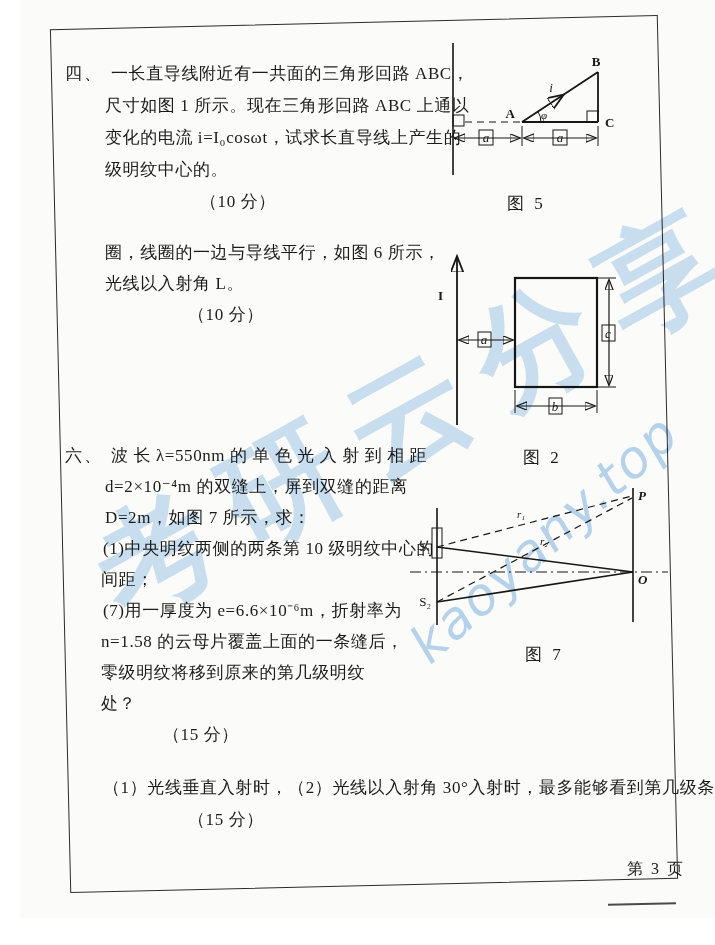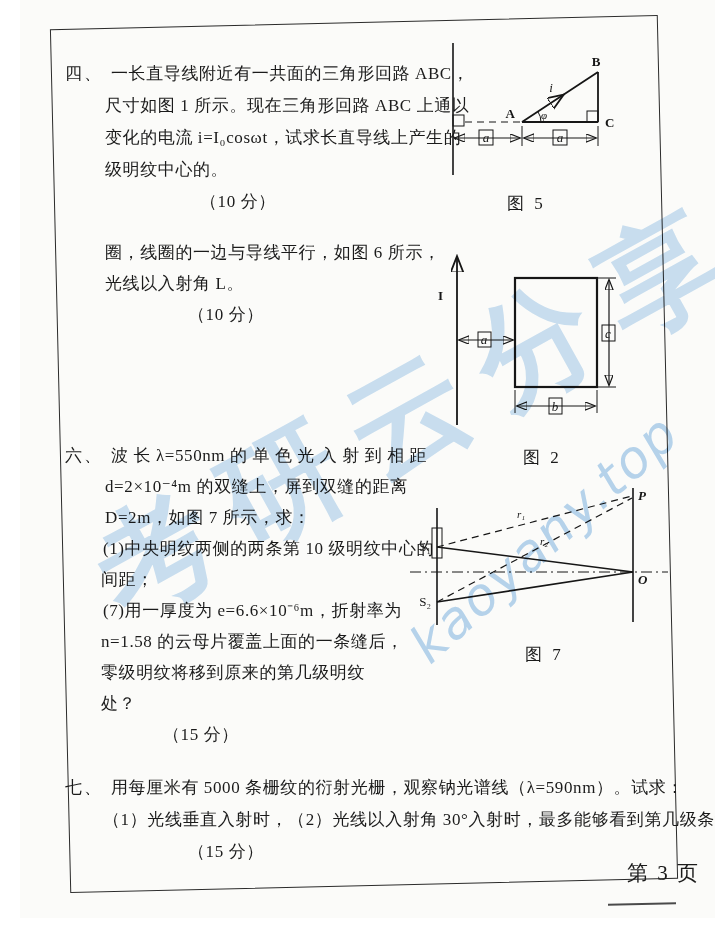--- a/index.html
+++ b/index.html
@@ -25,21 +25,21 @@
   .indItem{padding-left:38px;font-family:Liberation Serif, serif;}
   .ind2{padding-left:36px;}
   .s4{padding-left:135px;}
   .s5{padding-left:123px;}
   .s6{padding-left:98px;}
   .s7{padding-left:123px;}
   .figcap{position:absolute;font-size:17px;letter-spacing:3px;white-space:nowrap;}
   .cap5{left:487px;top:192px;}
   .cap6{left:503px;top:446px;}
   .cap7{left:505px;top:643px;}
-  .pagenum{position:absolute;left:607px;top:859px;font-size:21px;letter-spacing:2px;}
+  .pagenum{position:absolute;left:607px;top:859px;font-size:16px;letter-spacing:2px;}
   .figsvg{position:absolute;}
   .f5{left:415px;top:38px;}
   .f6{left:408px;top:243px;}
   .f7{left:385px;top:483px;}
   svg line,svg polyline,svg path,svg rect{stroke:#161616;fill:none;}
   svg text{fill:#161616;stroke:none;font-family:"Liberation Serif","DejaVu Serif",serif;font-size:13px;}
   svg text.vhead{font-weight:bold;font-size:13px;}
   svg text.ital{font-style:italic;}
   svg text.small{font-size:11px;}
   .wm{
@@ -83,21 +83,20 @@
     <div class="pline indItem">(1)中央明纹两侧的两条第 10 级明纹中心的</div>
     <div class="pline ind2">间距；</div>
     <div class="pline indItem">(7)用一厚度为 e=6.6×10⁻⁶m，折射率为</div>
     <div class="pline ind2">n=1.58 的云母片覆盖上面的一条缝后，</div>
     <div class="pline ind2">零级明纹将移到原来的第几级明纹</div>
     <div class="pline ind2">处？</div>
     <div class="pline s6">（15 分）</div>
   </section>
 
   <section class="problem q7">
-    <div class="pline"><span class="pnum">七、</span><span>用每厘米有 5000 条栅纹的衍射光栅，观察钠光谱线（λ=590nm）。试求：</span></div>
     <div class="pline indItem">（1）光线垂直入射时，（2）光线以入射角 30°入射时，最多能够看到第几级条纹？</div>
     <div class="pline s7">（15 分）</div>
   </section>
 
   <svg class="figsvg f5" width="250" height="170" viewBox="0 0 250 170">
     <defs>
       <marker id="ar5" markerWidth="10" markerHeight="8" refX="8.5" refY="3.5" orient="auto-start-reverse">
         <path d="M0,0 L9,3.5 L0,7 z" fill="#161616" stroke="none"></path>
       </marker>
     </defs>

